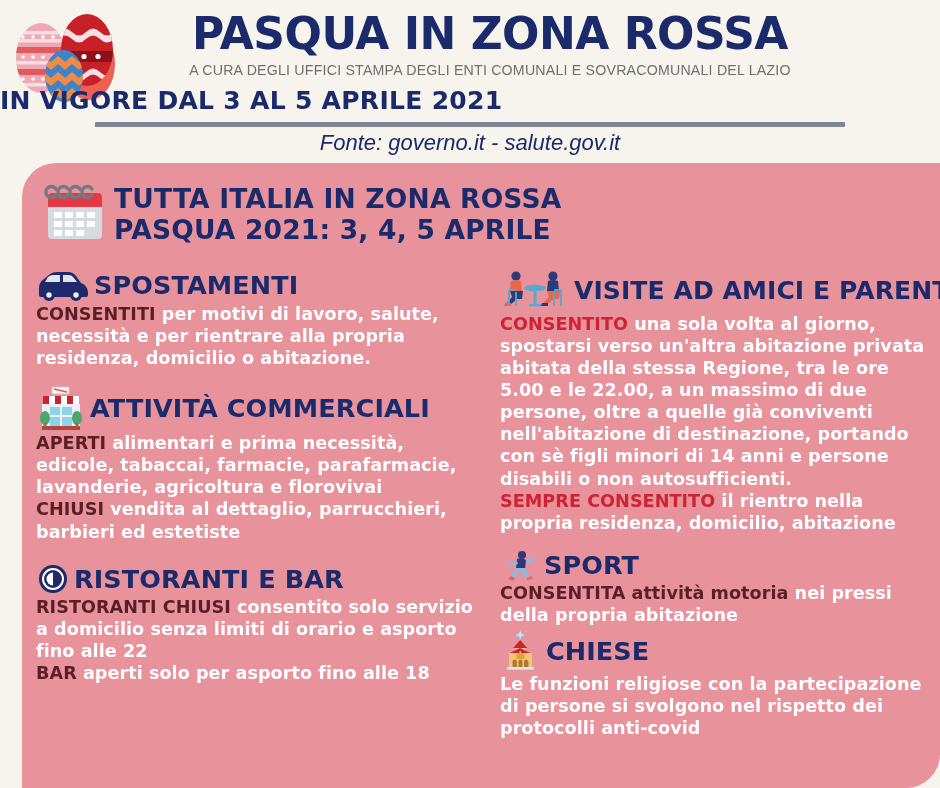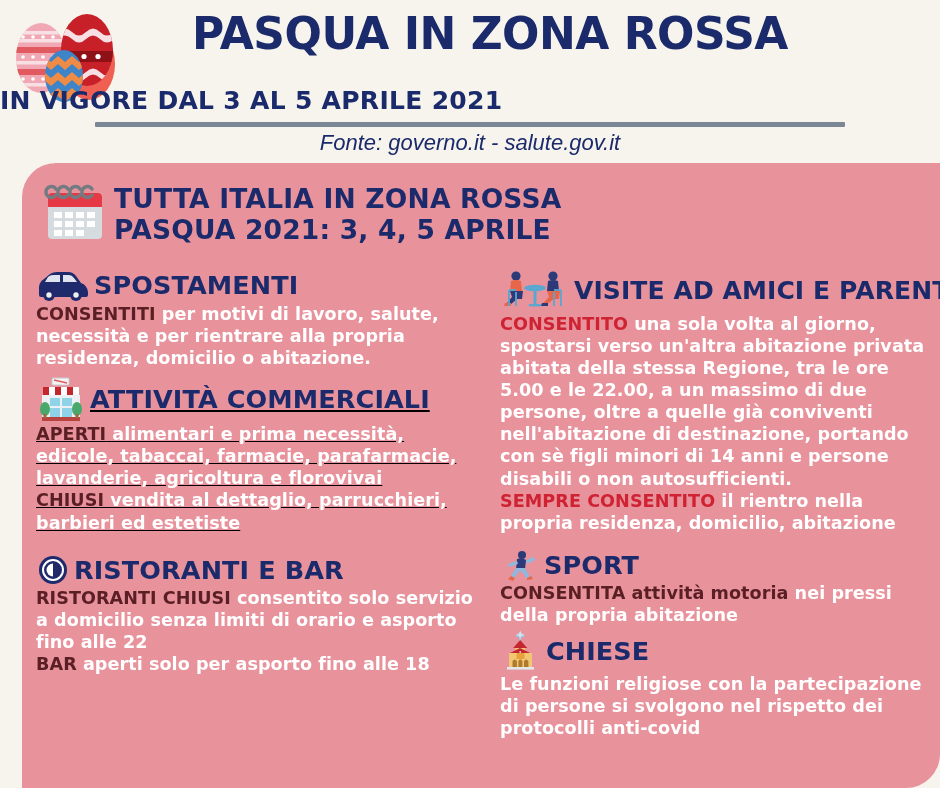--- a/index.html
+++ b/index.html
@@ -186,20 +186,21 @@
         </clipPath>
       <g clip-path="url(#clipM)">
         <path d="M36 50 l7 6 l7 -6 l7 6 l7 -6 l7 6 l7 -6 l0 8 l-7 6 l-7 -6 l-7 6 l-7 -6 l-7 6 l-7 -6 z" fill="#f08b45"></path>
         <path d="M36 66 l7 6 l7 -6 l7 6 l7 -6 l7 6 l7 -6 l0 8 l-7 6 l-7 -6 l-7 6 l-7 -6 l-7 6 l-7 -6 z" fill="#f08b45"></path>
         <path d="M36 82 l7 6 l7 -6 l7 6 l7 -6 l7 6 l7 -6 l0 8 l-7 6 l-7 -6 l-7 6 l-7 -6 l-7 6 l-7 -6 z" fill="#f08b45"></path>
       </g>
     </g>
   </svg>
 
   <div id="title">PASQUA IN ZONA ROSSA</div>
+  <div id="subtitle">A CURA DEGLI UFFICI STAMPA DEGLI ENTI COMUNALI E SOVRACOMUNALI DEL LAZIO</div>
   <div id="vigore">IN VIGORE DAL 3 AL 5 APRILE 2021</div>
   <div id="rule"></div>
   <div id="fonte">Fonte: governo.it - salute.gov.it</div>
 </div>
 
 <div id="panel">
 
   <div id="banner">
     <svg class="ico" viewBox="0 0 66 66" xmlns="http://www.w3.org/2000/svg">
       <rect x="6" y="12" width="54" height="46" rx="4" fill="#d6dbe0"></rect>
@@ -245,21 +246,21 @@
             <circle cx="42" cy="27" r="6" fill="#1e2a6b"></circle>
               <circle cx="42" cy="27" r="2.7" fill="#f0f0f0"></circle>
           </svg>
           <span class="sec-title">SPOSTAMENTI</span>
         </div>
         <div class="sec-body">
           <span class="kw-dark">CONSENTITI</span><span> per motivi di lavoro, salute, necessità e per rientrare alla propria residenza, domicilio o abitazione.</span>
         </div>
       </div>
 
-      <div class="section" id="sec-commerciali" style="margin-top:7px;text-decoration:underline;">
+      <div class="section" id="sec-commerciali" style="margin-top:16px;">
         <div class="sec-head">
           <svg class="ico" width="50" height="46" viewBox="0 0 50 46" xmlns="http://www.w3.org/2000/svg">
             <rect x="16" y="2" width="17" height="7" rx="1" fill="#f3f3f3" stroke="#c8ccd0" stroke-width="1"></rect>
             <path d="M18 4 l13 3" stroke="#e05a60" stroke-width="1.4"></path>
             <rect x="7" y="11" width="36" height="8" fill="#ffffff"></rect>
             <g>
               <rect x="7" y="11" width="6" height="8" fill="#c4262e"></rect>
               <rect x="19" y="11" width="6" height="8" fill="#c4262e"></rect>
               <rect x="31" y="11" width="6" height="8" fill="#c4262e"></rect>
             </g>

